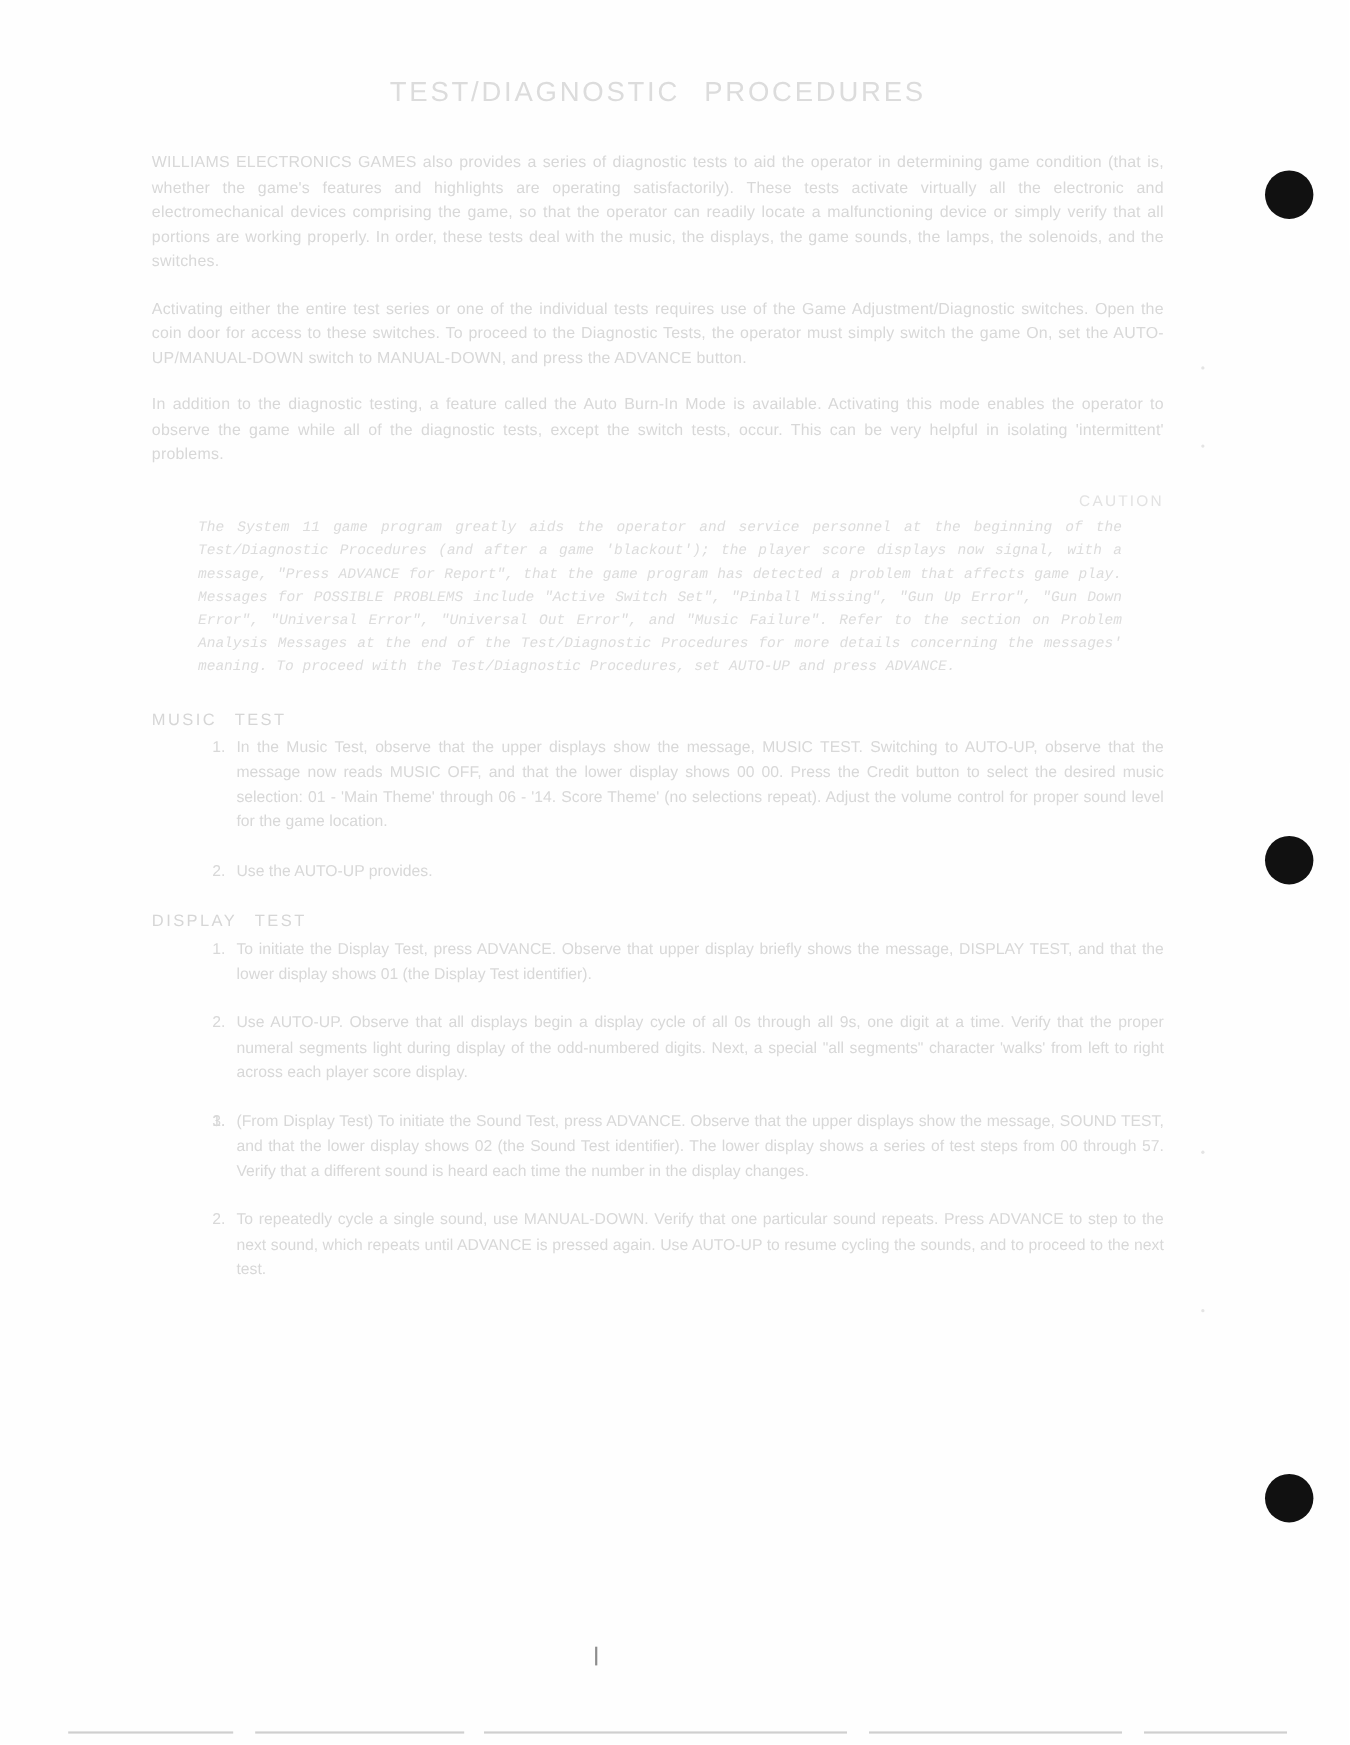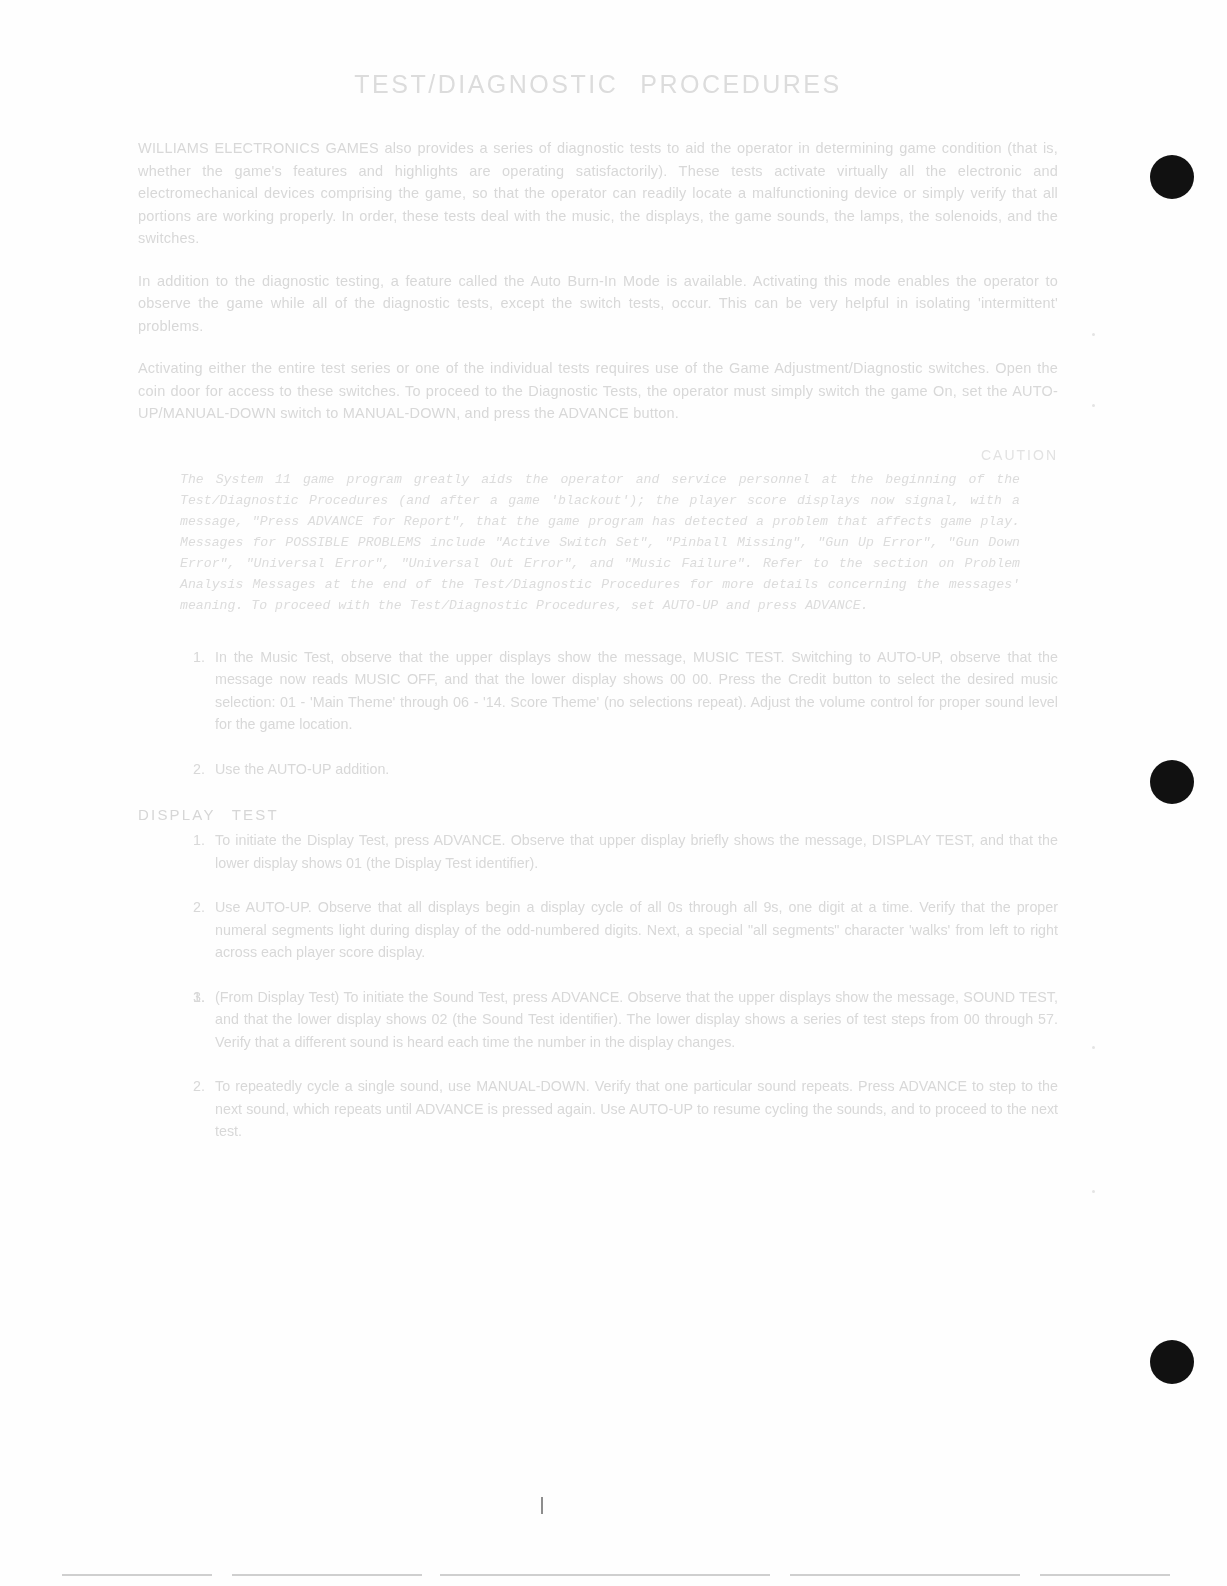--- a/index.html
+++ b/index.html
@@ -167,32 +167,35 @@
 
 <div class="page">
 
   <div class="doc">
 
     <h1 class="title">
       <span>TEST/DIAGNOSTIC</span><span class="gap"></span><span>PROCEDURES</span>
     </h1>
 
     <p class="body-para">WILLIAMS ELECTRONICS GAMES also provides a series of diagnostic tests to aid the operator in determining game condition (that is, whether the game's features and highlights are operating satisfactorily). These tests activate virtually all the electronic and electromechanical devices comprising the game, so that the operator can readily locate a malfunctioning device or simply verify that all portions are working properly. In order, these tests deal with the music, the displays, the game sounds, the lamps, the solenoids, and the switches.</p>
+    <p class="body-para">Activating either the entire test series or one of the individual tests requires use of the Game Adjustment/Diagnostic switches. Open the coin door for access to these switches. To proceed to the Diagnostic Tests, the operator must simply switch the game On, set the AUTO-UP/MANUAL-DOWN switch to MANUAL-DOWN, and press the ADVANCE button.</p>
     <p class="body-para">In addition to the diagnostic testing, a feature called the Auto Burn-In Mode is available. Activating this mode enables the operator to observe the game while all of the diagnostic tests, except the switch tests, occur. This can be very helpful in isolating 'intermittent' problems.</p>
-    <p class="body-para">Activating either the entire test series or one of the individual tests requires use of the Game Adjustment/Diagnostic switches. Open the coin door for access to these switches. To proceed to the Diagnostic Tests, the operator must simply switch the game On, set the AUTO-UP/MANUAL-DOWN switch to MANUAL-DOWN, and press the ADVANCE button.</p>
 
     <div class="caution-block">
       <div class="caution-title">CAUTION</div>
       <p class="caution-text">The System 11 game program greatly aids the operator and service personnel at the beginning of the Test/Diagnostic Procedures (and after a game 'blackout'); the player score displays now signal, with a message, "Press ADVANCE for Report", that the game program has detected a problem that affects game play. Messages for POSSIBLE PROBLEMS include "Active Switch Set", "Pinball Missing", "Gun Up Error", "Gun Down Error", "Universal Error", "Universal Out Error", and "Music Failure". Refer to the section on Problem Analysis Messages at the end of the Test/Diagnostic Procedures for more details concerning the messages' meaning. To proceed with the Test/Diagnostic Procedures, set AUTO-UP and press ADVANCE.</p>
     </div>
 
     <div>
+      <div class="sec-head">
+        <span>MUSIC</span><span class="gap"></span><span>TEST</span>
+      </div>
       <ol class="steps">
         <li><span class="num">1.</span><span>In the Music Test, observe that the upper displays show the message, MUSIC TEST. Switching to AUTO-UP, observe that the message now reads MUSIC OFF, and that the lower display shows 00  00. Press the Credit button to select the desired music selection: 01 - 'Main Theme' through 06 -  '14. Score Theme' (no selections repeat). Adjust the volume control for proper sound level for the game location.</span></li>
-        <li><span class="num">2.</span><span>Use the AUTO-UP addition.</span></li>
+        <li><span class="num">2.</span><span>Use the AUTO-UP provides.</span></li>
       </ol>
     </div>
 
     <div>
       <div class="sec-head">
         <span>DISPLAY</span><span class="gap"></span><span>TEST</span>
       </div>
       <ol class="steps">
         <li><span class="num">1.</span><span>To initiate the Display Test, press ADVANCE. Observe that upper display briefly shows the message, DISPLAY TEST, and that the lower display shows 01 (the Display Test identifier).</span></li>
         <li><span class="num">2.</span><span>Use AUTO-UP. Observe that all displays begin a display cycle of all 0s through all 9s, one digit at a time. Verify that the proper numeral segments light during display of the odd-numbered digits. Next, a special "all segments" character 'walks' from left to right across each player score display.</span></li>

